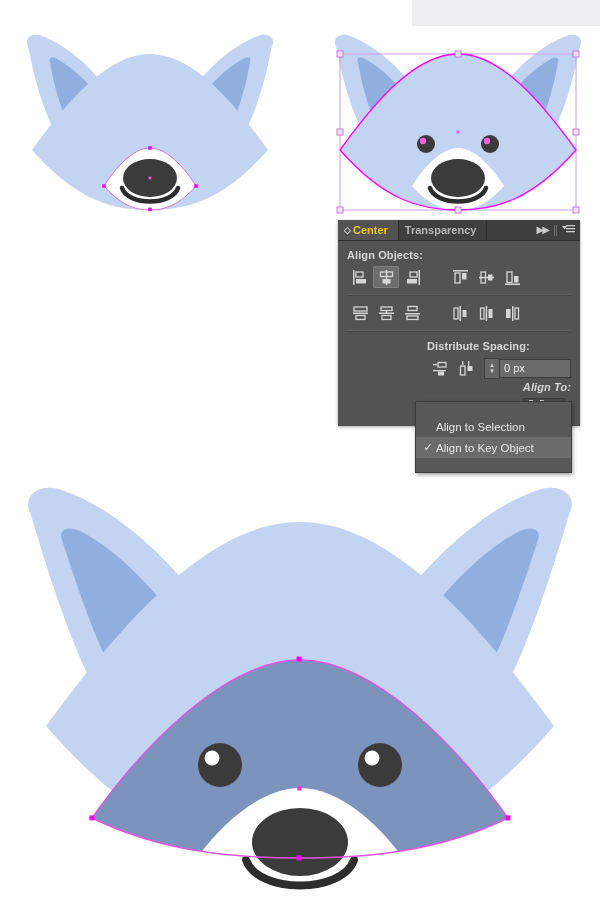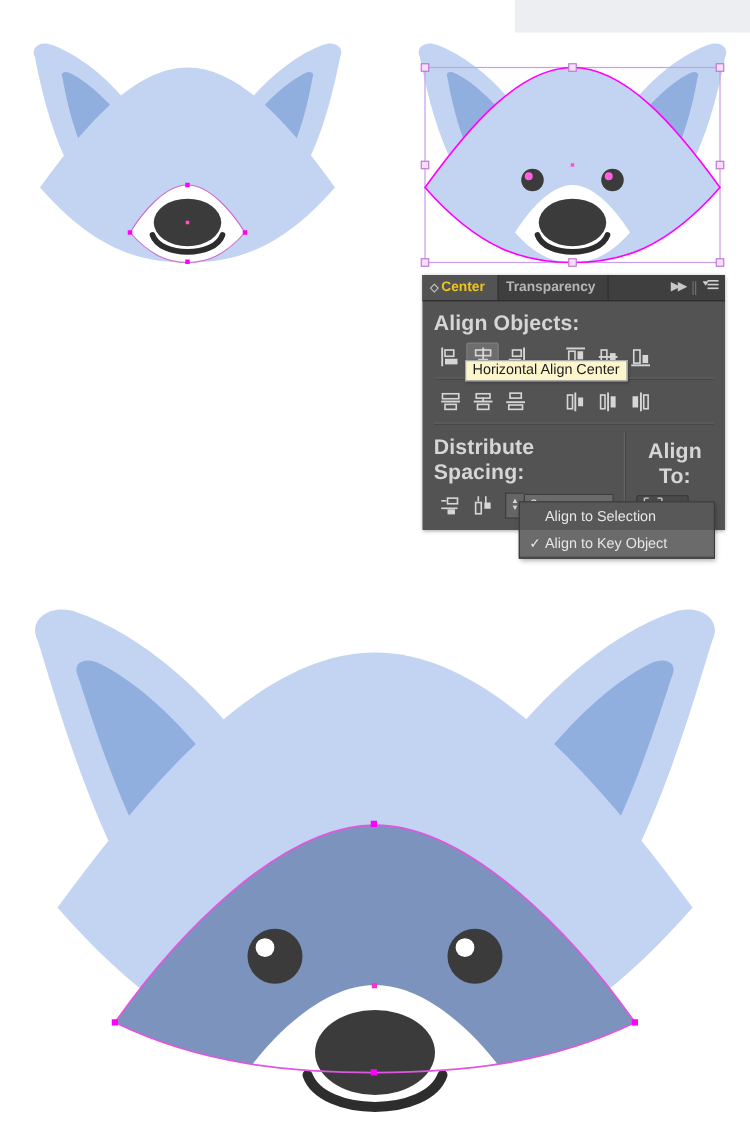--- a/index.html
+++ b/index.html
@@ -104,21 +104,21 @@
   .icon-divider {
     width: 1px; height: 11px; background: #6e6e6e;
     box-shadow: 2px 0 0 #6e6e6e;
     margin: 0 3px 0 2px;
   }
   .icon-menu { display: block; }
 
   .panel-body { padding: 6px 9px 9px 9px; }
 
   .section-label {
-    font-size: 17px;
+    font-size: 11px;
     font-weight: bold;
     color: #d6d6d6;
     margin: 2px 0 5px 0;
     letter-spacing: 0.1px;
   }
 
   .btn-row {
     display: flex;
     align-items: center;
     gap: 0px;
@@ -220,21 +220,21 @@
   
   .dropdown-menu {
     position: absolute;
     left: 415px;
     top: 401px;
     width: 155px;
     background: #585858;
     border: 1px solid #3c3c3c;
     box-shadow: 1px 2px 4px rgba(0,0,0,0.35);
     z-index: 50;
-    padding: 1px 0;
+    padding: 14px 0;
   }
   .menu-item {
     display: flex;
     align-items: center;
     height: 21px;
     font-size: 11.5px;
     color: #e6e6e6;
     padding-left: 4px;
     cursor: default;
     white-space: nowrap;
@@ -498,21 +498,21 @@
           <svg width="17" height="17" viewBox="0 0 17 17">
             <rect x="2" y="4" width="4.5" height="9" fill="#d6d6d6"></rect>
             <rect x="8" y="1" width="1.5" height="15" fill="#d6d6d6"></rect>
             <rect x="11" y="3" width="3.5" height="11" fill="none" stroke="#d6d6d6" stroke-width="1.3"></rect>
           </svg>
         </div>
       </div>
 
       <div class="sep-line"></div>
 
-      <div style="display:flex; align-items:flex-end;">
+      <div style="display:flex; align-items:flex-end;flex-direction:column;">
         <div style="flex:1 1 auto;">
           <div class="section-label">Distribute Spacing:</div>
           <div class="spacing-left">
 
             <div class="align-btn">
               <svg width="17" height="17" viewBox="0 0 17 17">
                 <rect x="1" y="4" width="4" height="1.3" fill="#d6d6d6"></rect>
                 <rect x="6" y="2.5" width="8" height="4.5" fill="none" stroke="#d6d6d6" stroke-width="1.3"></rect>
                 <rect x="1" y="10" width="13" height="1.3" fill="#d6d6d6"></rect>
                 <rect x="6" y="11.5" width="6" height="4" fill="#d6d6d6"></rect>
@@ -533,42 +533,41 @@
               <span>▼</span>
             </div>
 
             <input class="spacing-input" type="text" value="0 px" style="">
           </div>
         </div>
 
         <div class="v-divider"></div>
 
         <div class="align-to-block">
-          <div class="section-label" style="text-align:center; margin-bottom:5px;">Align To:</div>
+          <div class="section-label" style="text-align:center; margin-bottom:5px;font-style:italic;">Align To:</div>
           <div class="align-to-btn">
             <span>
               <svg width="17" height="15" viewBox="0 0 17 15">
                 <g stroke="#d0d0d0" stroke-width="1.1" fill="none">
                   <path d="M1.5 1.5 h3.5 M1.5 1.5 v3.5"></path>
                   <path d="M15.5 1.5 h-3.5 M15.5 1.5 v3.5"></path>
                   <path d="M1.5 13.5 h3.5 M1.5 13.5 v-3.5"></path>
                   <path d="M15.5 13.5 h-3.5 M15.5 13.5 v-3.5"></path>
                 </g>
                 <path d="M6.5 5.5 L11 10 M5.5 7.5 a1.7 1.7 0 1 0 2.4 -2.4 a1.7 1.7 0 1 0 -2.4 2.4 Z" stroke="#cccccc" stroke-width="1.2" fill="none"></path>
               </svg>
             </span>
             <span class="caret-down"></span>
           </div>
         </div>
       </div>
 
     </div>
   </div>
 
-  <div class="tooltip">Horizontal Align Center</div>
 
   <div class="dropdown-menu">
     <div class="menu-item">
       <span class="menu-check"></span>
       <span class="menu-label">Align to Selection</span>
     </div>
     <div class="menu-item highlighted">
       <span class="menu-check">✓</span>
       <span class="menu-label">Align to Key Object</span>
     </div>

